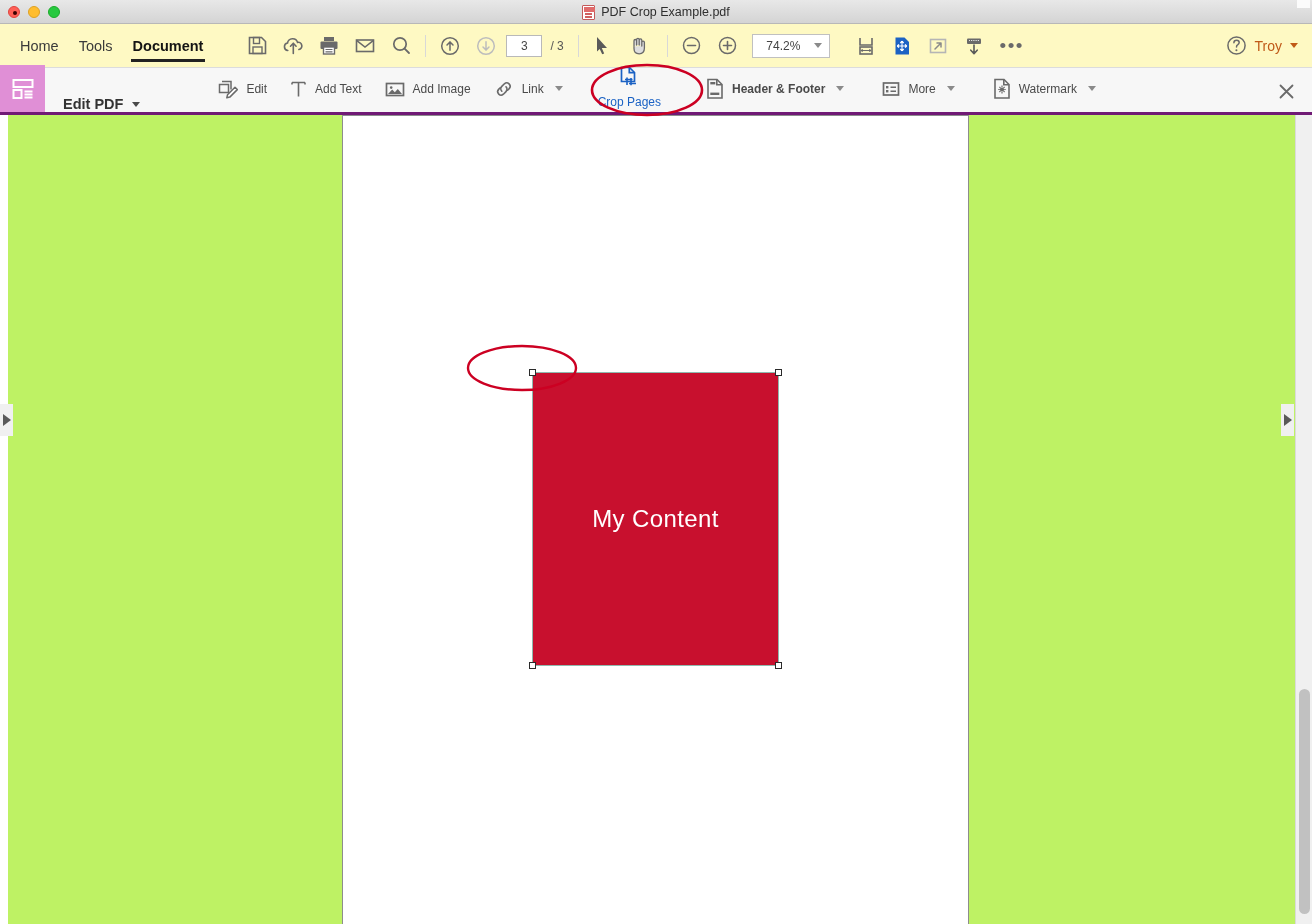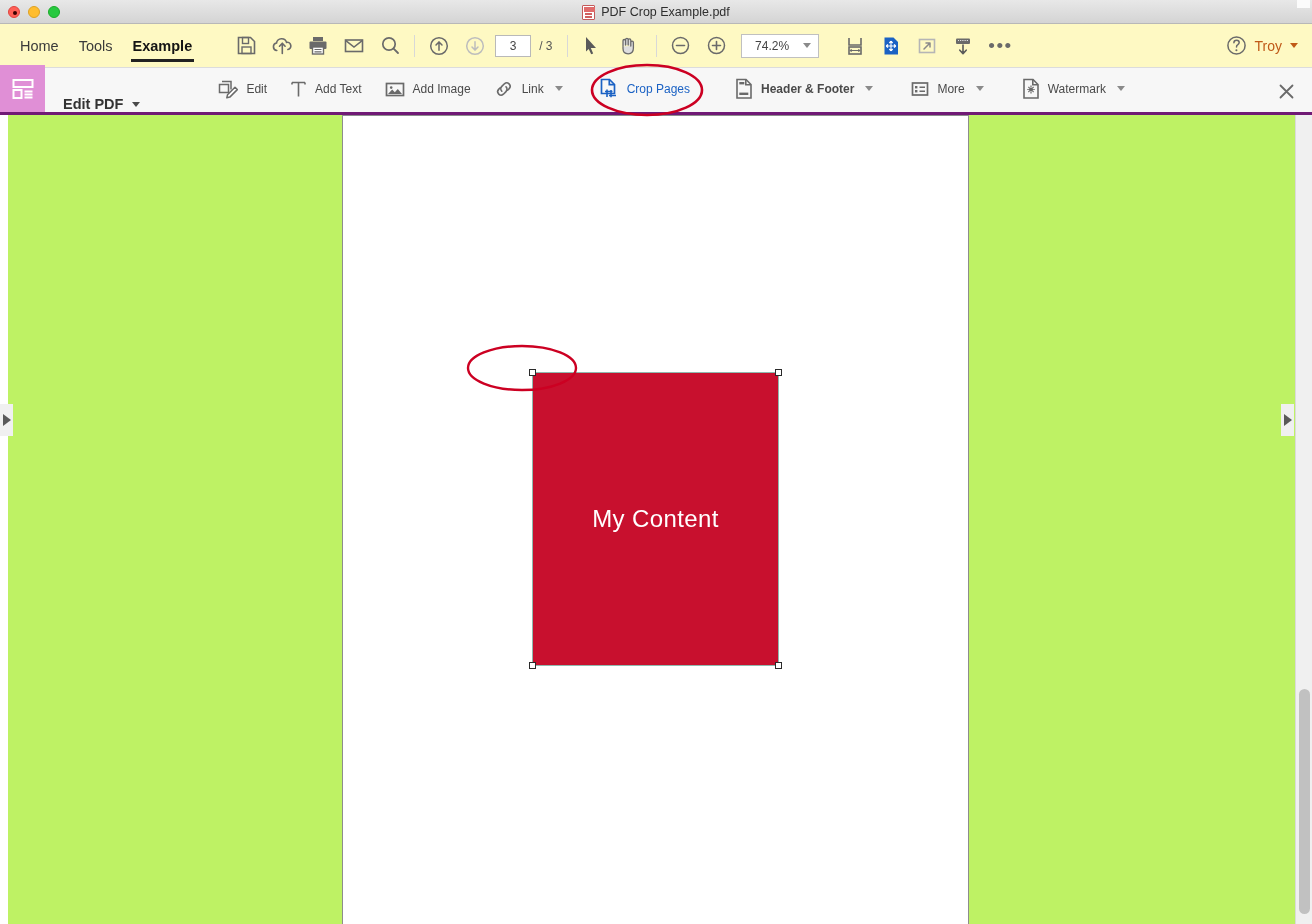--- a/index.html
+++ b/index.html
@@ -115,21 +115,21 @@
   }
   .editpdf-label {
     font-size: 14.5px; font-weight: bold; color: #333;
     margin-left: 18px; display: flex; align-items: center; gap: 9px;
   }
   .tool {
     display: flex; align-items: center; gap: 7px;
     height: 47px; padding: 0 11px;
     font-size: 12px; color: #4a4a4a; cursor: default;
   }
-  .tool.highlight { color: #1b62c4; }
+  .tool.highlight { color: #1b62c4; flex-direction: column; }
   .closebtn {
     position: absolute; right: 14px; top: 11px;
     width: 24px; height: 24px;
     display: flex; align-items: center; justify-content: center;
     cursor: default;
   }
 
   
   .docarea {
     position: absolute; top: 115px; left: 8px;
@@ -216,21 +216,21 @@
     <div class="title-center">
       <div class="pdf-badge"></div>
       <span>PDF Crop Example.pdf</span>
     </div>
   </div>
 
   <div class="toolbar1">
 
     <div class="maintab">Home</div>
     <div class="maintab">Tools</div>
-    <div class="maintab active">Example</div>
+    <div class="maintab active">Document</div>
 
     <div class="t1-icons" style="margin-left:26px;">
 
       <div class="tbtn">
         <svg width="21" height="21" viewBox="0 0 21 21">
           <path d="M2.5 2.5h12l4 4v12h-16z" fill="none" stroke="#6a6a6a" stroke-width="1.6"></path>
           <rect x="6.5" y="2.5" width="6" height="6" fill="none" stroke="#6a6a6a" stroke-width="1.4"></rect>
           <rect x="6" y="12" width="9" height="6.5" fill="none" stroke="#6a6a6a" stroke-width="1.4"></rect>
         </svg>
       </div>

